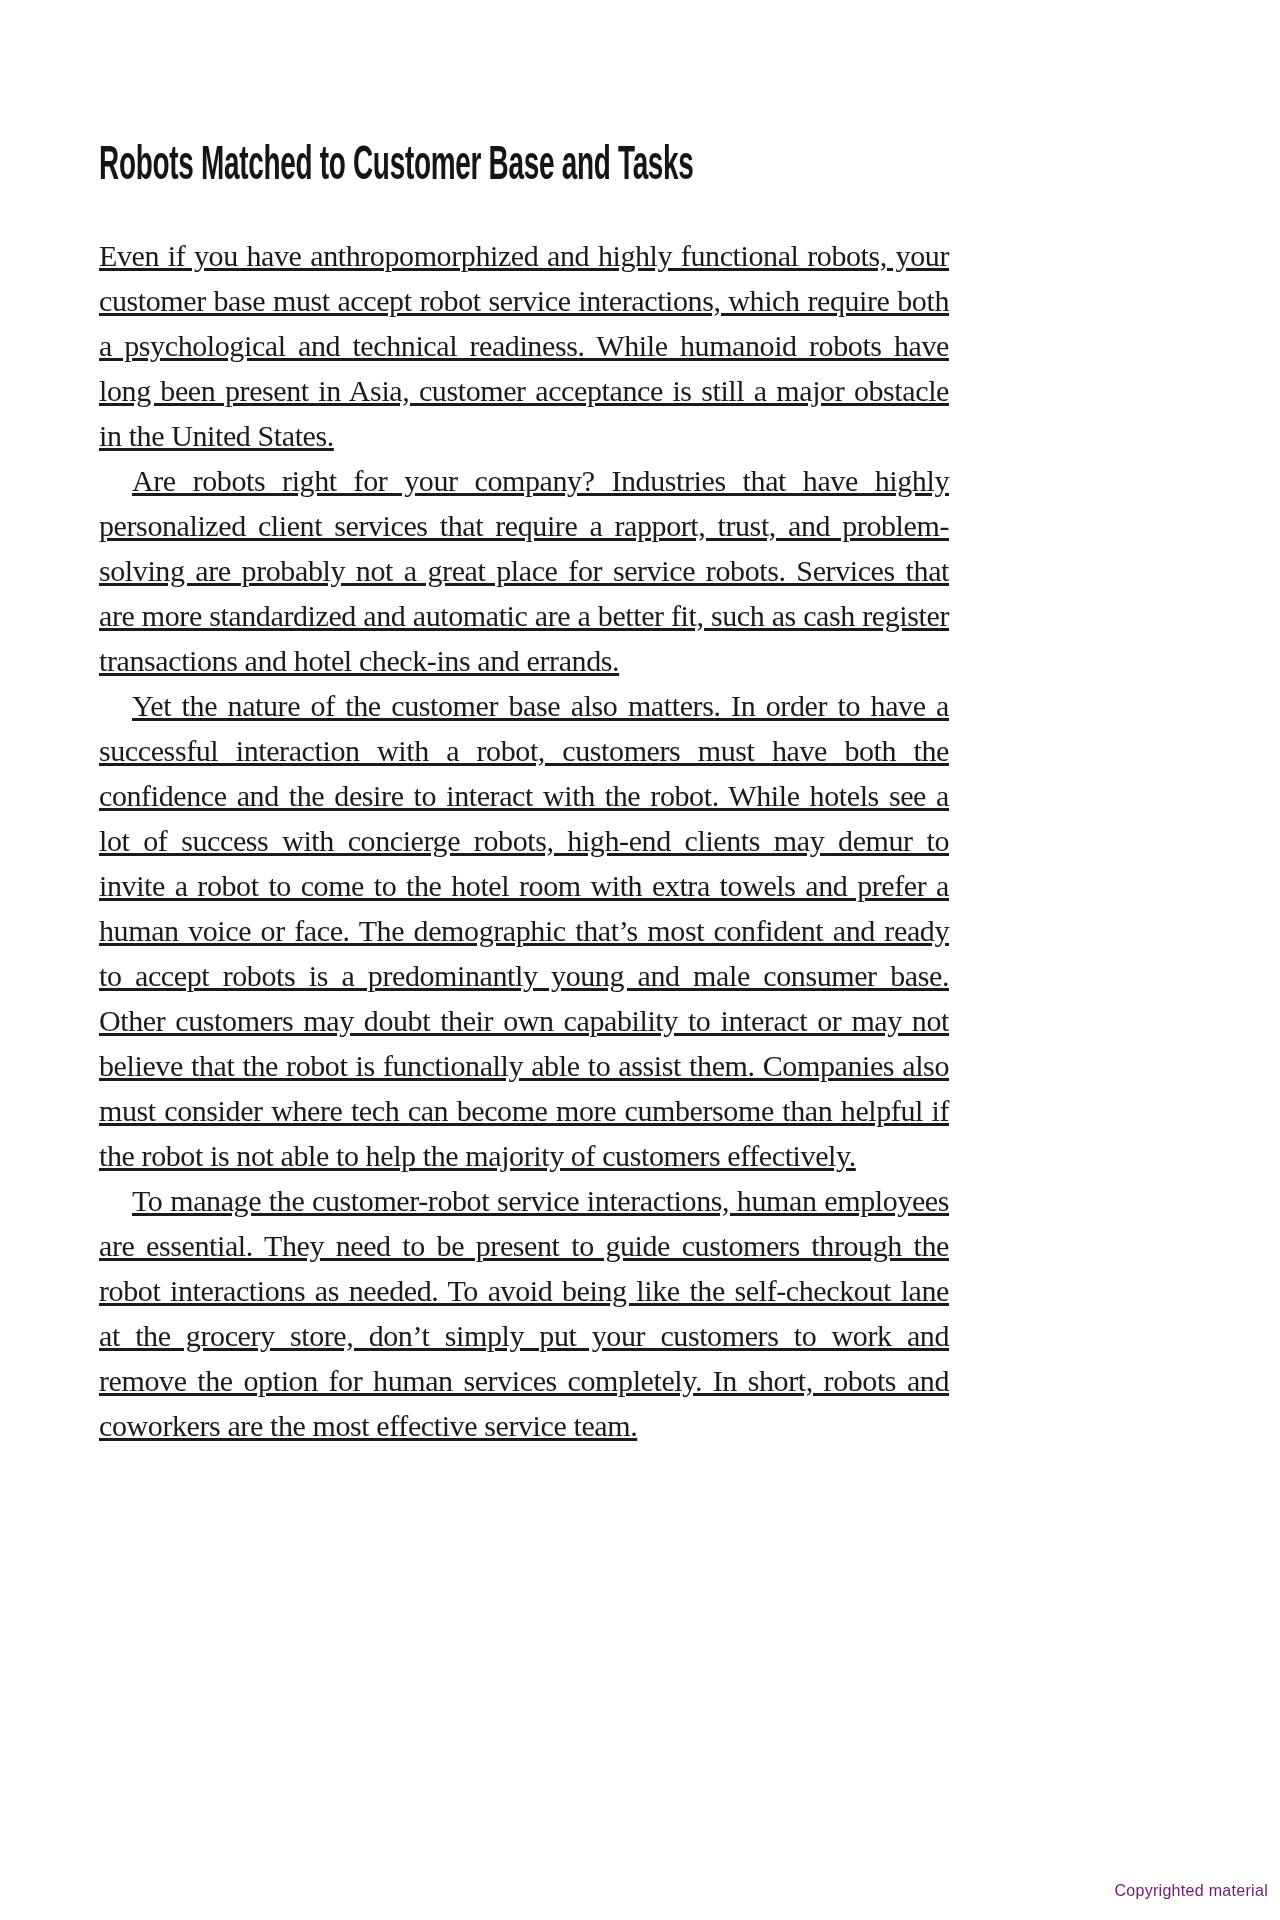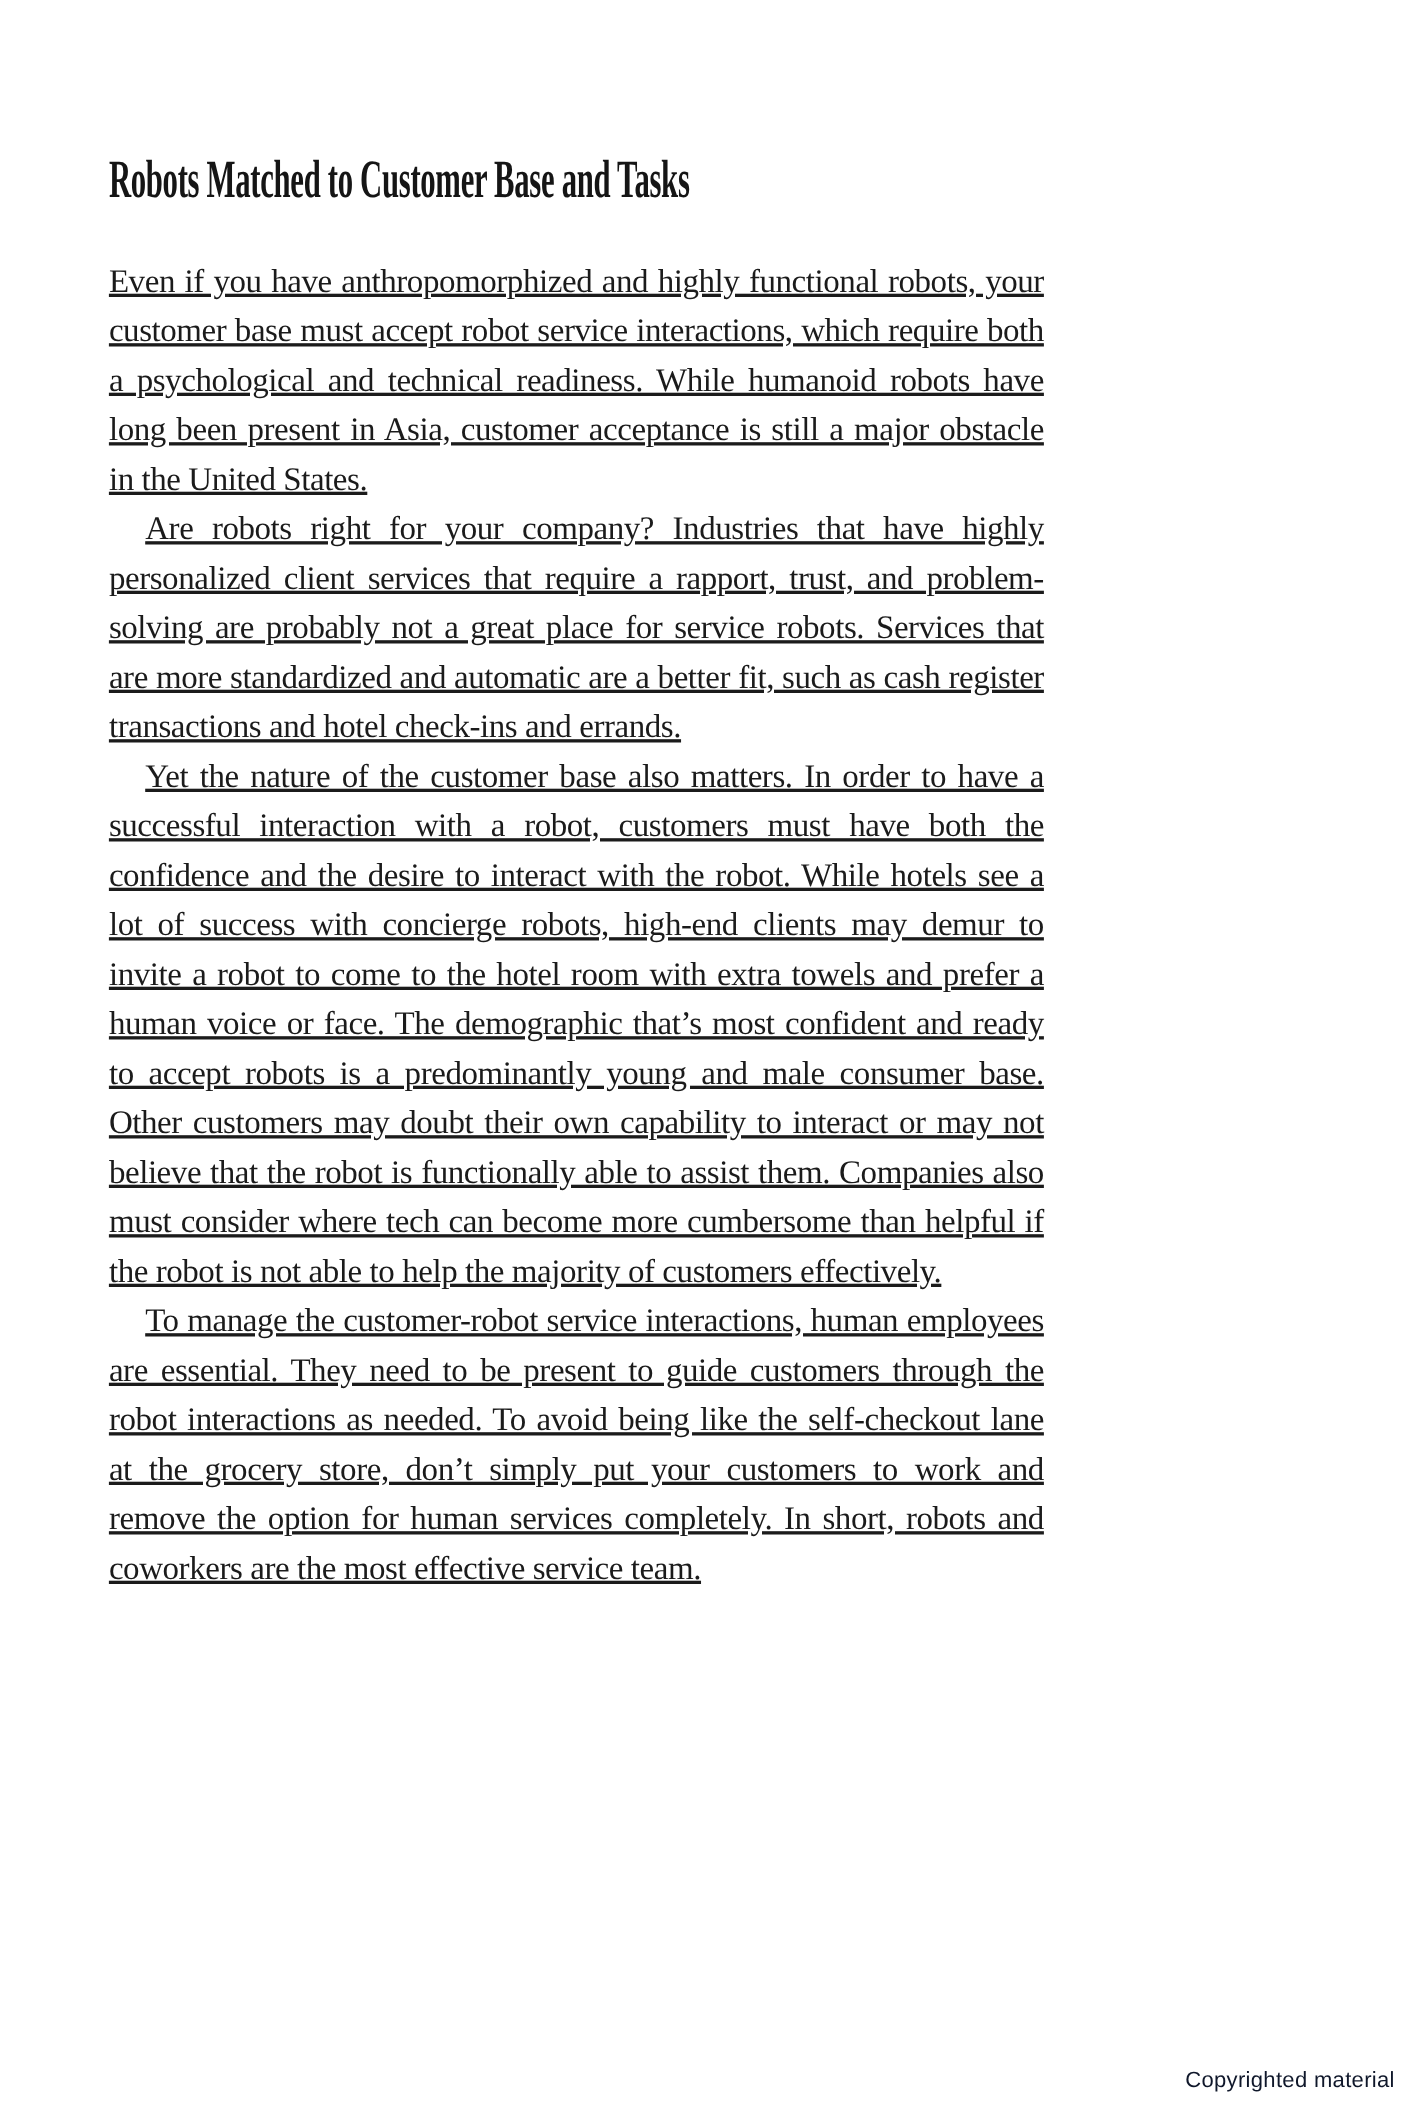--- a/index.html
+++ b/index.html
@@ -17,21 +17,21 @@
   }
   .content {
     position: absolute;
     left: 99px;
     top: 138px;
     width: 850px;
   }
   h1.page-title {
     margin: 0 0 46px 0;
     padding: 0;
-    font-family: Liberation Serif, serif;
+    font-family: Liberation Sans, sans-serif;
     font-weight: 700;
     font-size: 49px;
     line-height: 49px;
     color: #151515;
     letter-spacing: -0.5px;
     white-space: nowrap;
   }
   h1.page-title .condense {
     display: inline-block;
     transform: scaleX(0.57);
@@ -51,23 +51,23 @@
     text-decoration: underline;
   }
   .body-text p.indent {
     text-indent: 33px;
   }
   .watermark {
     position: absolute;
     top: 1882px;
     right: 12px;
     font-family: "Liberation Sans", sans-serif;
-    font-size: 20px;
+    font-size: 16px;
     line-height: 18px;
-    color: #0f172a;
+    color: #701a75;
     letter-spacing: 0.3px;
   }
 </style>
 </head>
 <body>
 
 <div class="page">
   <div class="content">
     <h1 class="page-title"><span class="condense">Robots Matched to Customer Base and Tasks</span></h1>
     <div class="body-text">

